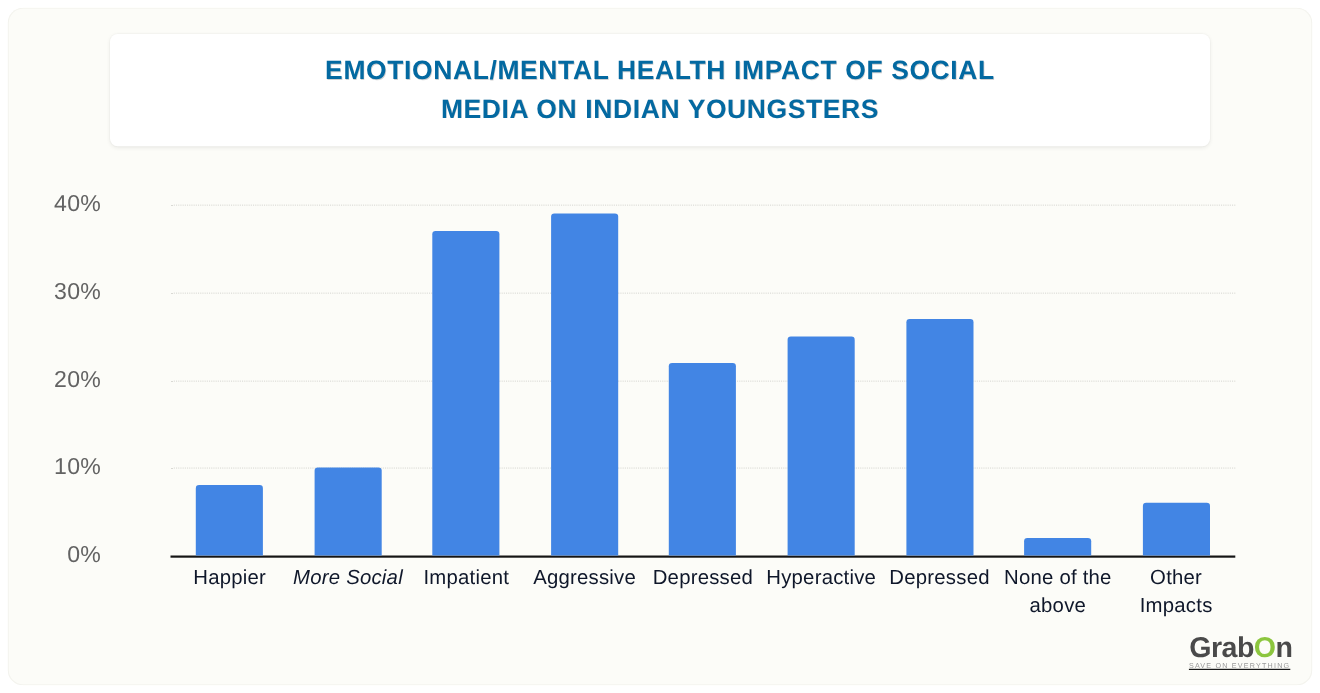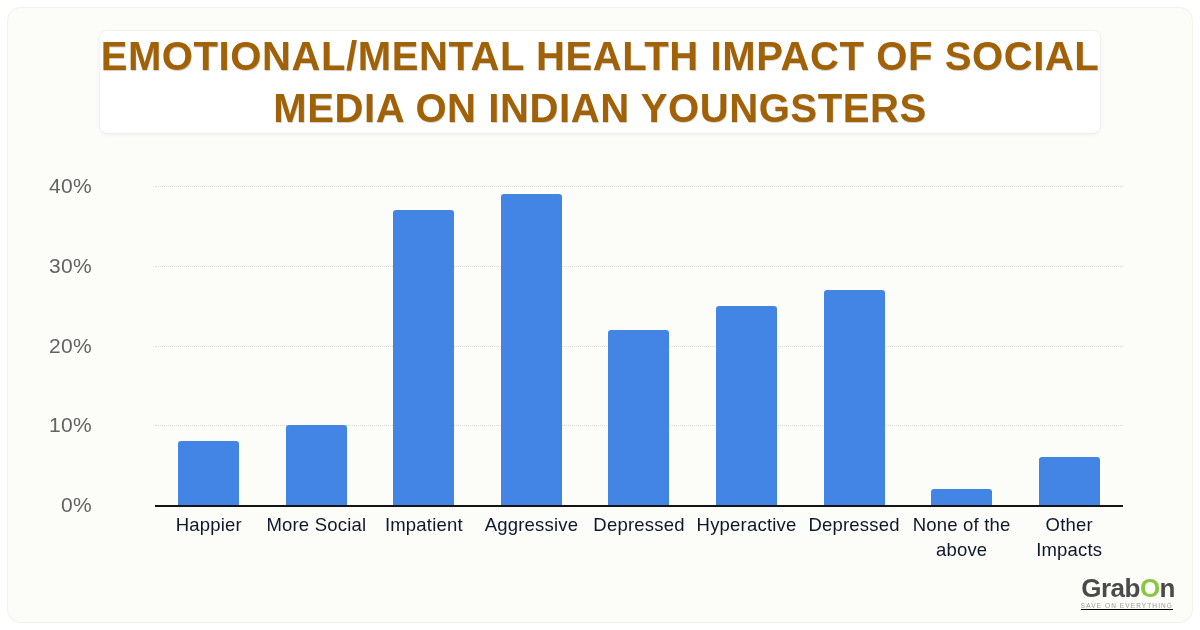--- a/index.html
+++ b/index.html
@@ -35,23 +35,23 @@
     box-shadow: 0 1px 4px rgba(0,0,0,0.07), 0 0 0 1px rgba(0,0,0,0.015);
     display: flex;
     flex-direction: column;
     align-items: center;
     justify-content: center;
     gap: 7px;
   }
   .title-line {
     font-family: "Liberation Sans", sans-serif;
     font-weight: bold;
-    font-size: 40px;
+    font-size: 24px;
     letter-spacing: 0.6px;
-    color: #a16207;
+    color: #0369a1;
     text-align: center;
     white-space: nowrap;
     text-shadow: 0.6px 0.6px 0 rgba(120,120,120,0.35);
   }
 
   
   #chart {
     position: absolute;
     left: 0; top: 0;
     width: 1193px; height: 616px;
@@ -199,21 +199,21 @@
           </div>
           <div class="bar-slot" style="left: 752.889px; width: 107.556px;">
             <div class="bar" title="None of the above: 2%" style="height: 15.95px; background: rgb(66, 133, 228);"></div>
           </div>
           <div class="bar-slot" style="left: 860.444px; width: 107.556px;">
             <div class="bar" title="Other Impacts: 6%" style="height: 47.85px; background: rgb(66, 133, 228);"></div>
           </div>
         </div>
       <div id="xlabels">
           <div class="xlabel" style="left: 0px; width: 107.556px;">Happier</div>
-          <div class="xlabel" style="left: 107.556px; width: 107.556px;">More Social</div>
+          <div class="xlabel" style="left: 107.556px; width: 107.556px; font-style: italic;">More Social</div>
           <div class="xlabel" style="left: 215.111px; width: 107.556px;">Impatient</div>
           <div class="xlabel" style="left: 322.667px; width: 107.556px;">Aggressive</div>
           <div class="xlabel" style="left: 430.222px; width: 107.556px;">Depressed</div>
           <div class="xlabel" style="left: 537.778px; width: 107.556px;">Hyperactive</div>
           <div class="xlabel" style="left: 645.333px; width: 107.556px;">Depressed</div>
           <div class="xlabel" style="left: 860.444px; width: 107.556px;">Other Impacts</div>
           <div class="xlabel" style="left: 752.889px; width: 107.556px;">None of the above</div>
         </div>
     <div class="ylabel" style="top: 498px;">0%</div>
         <div class="ylabel" style="top: 418.25px;">10%</div>

